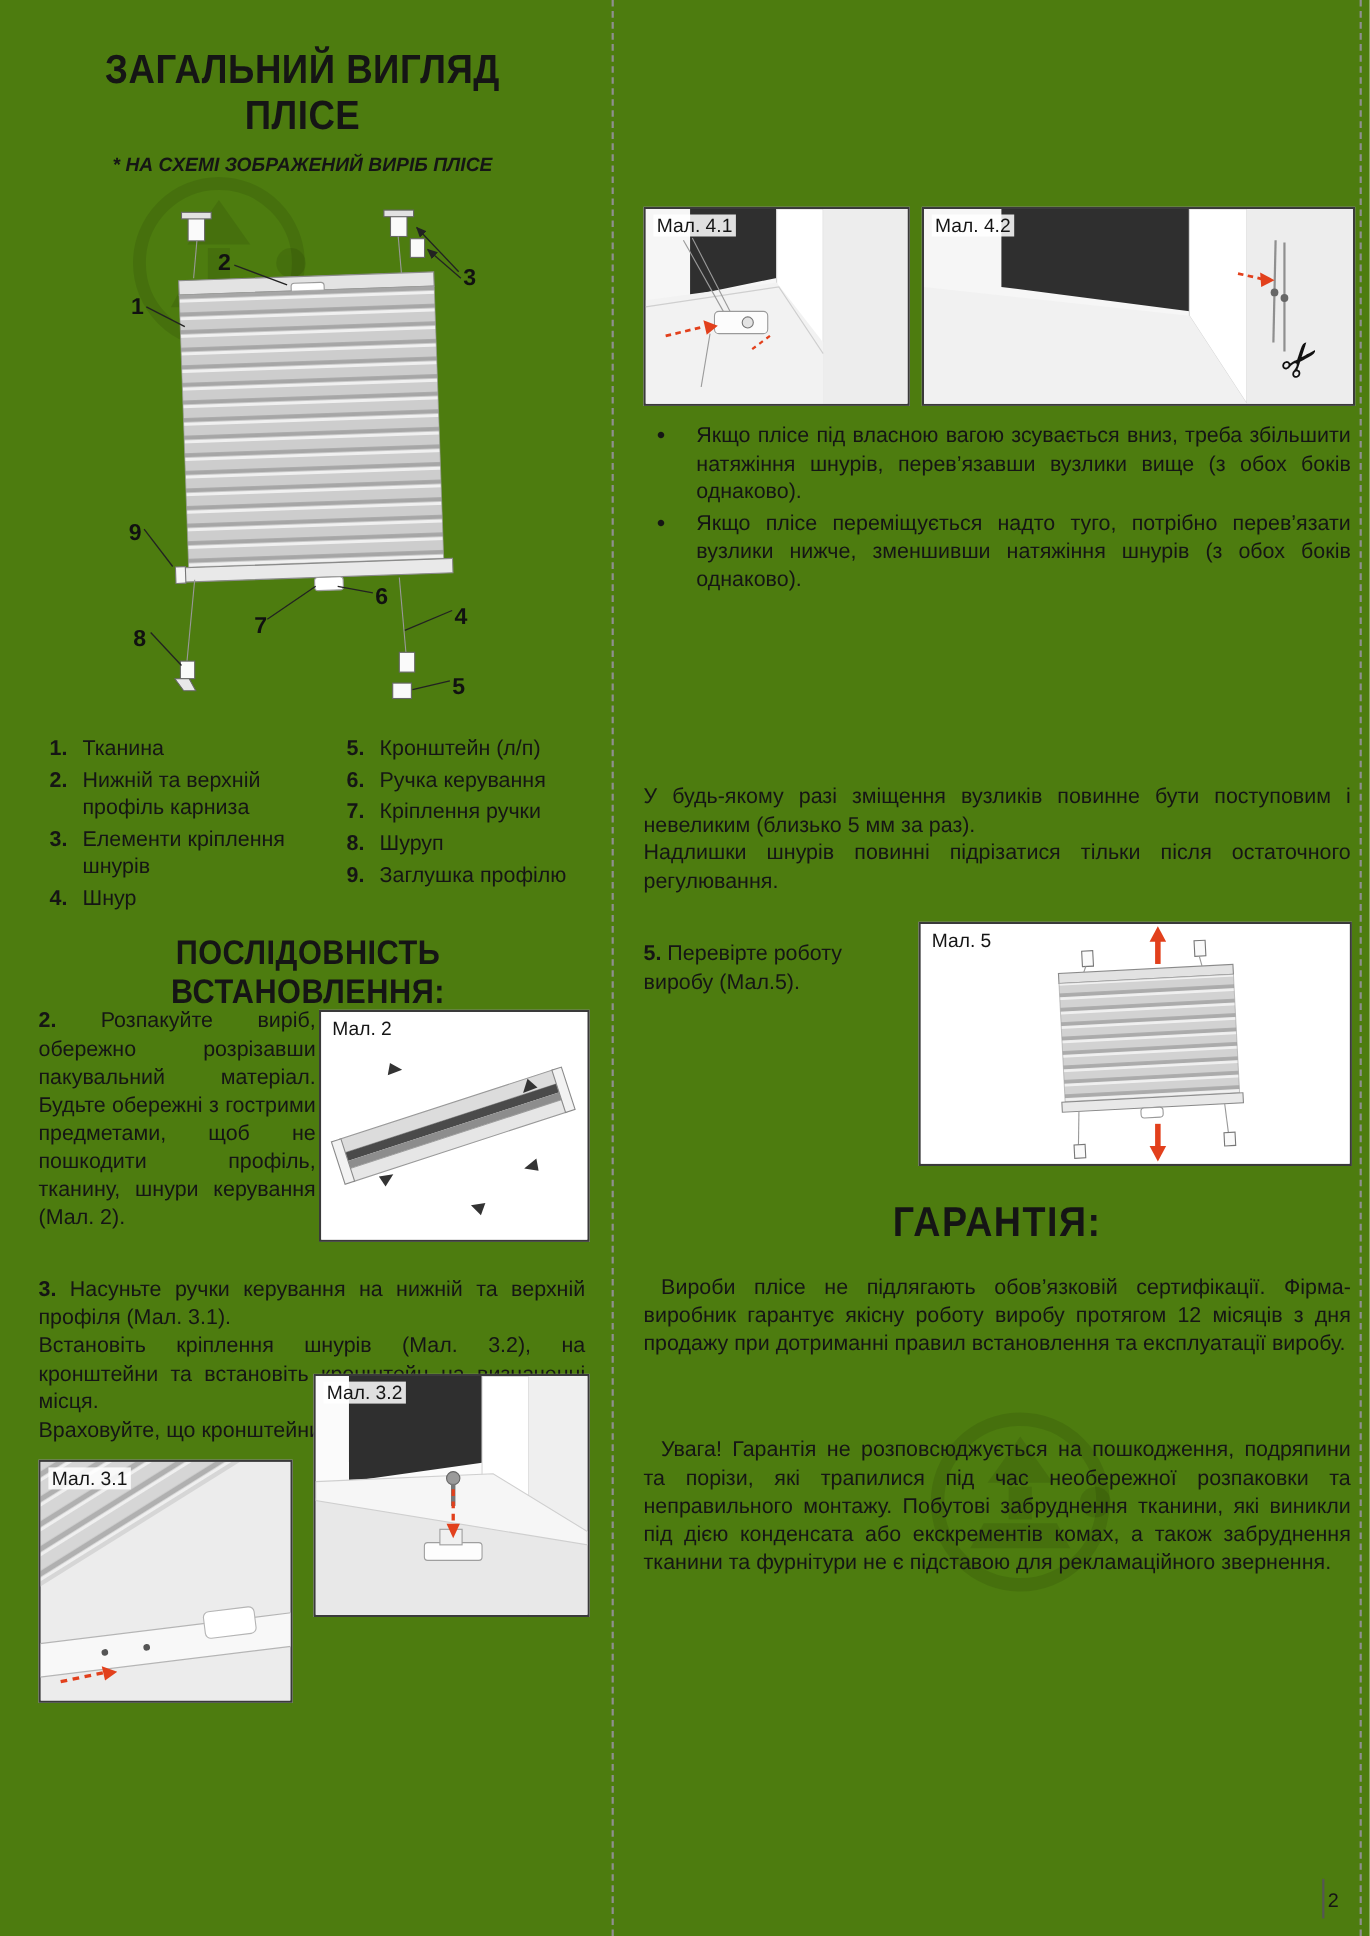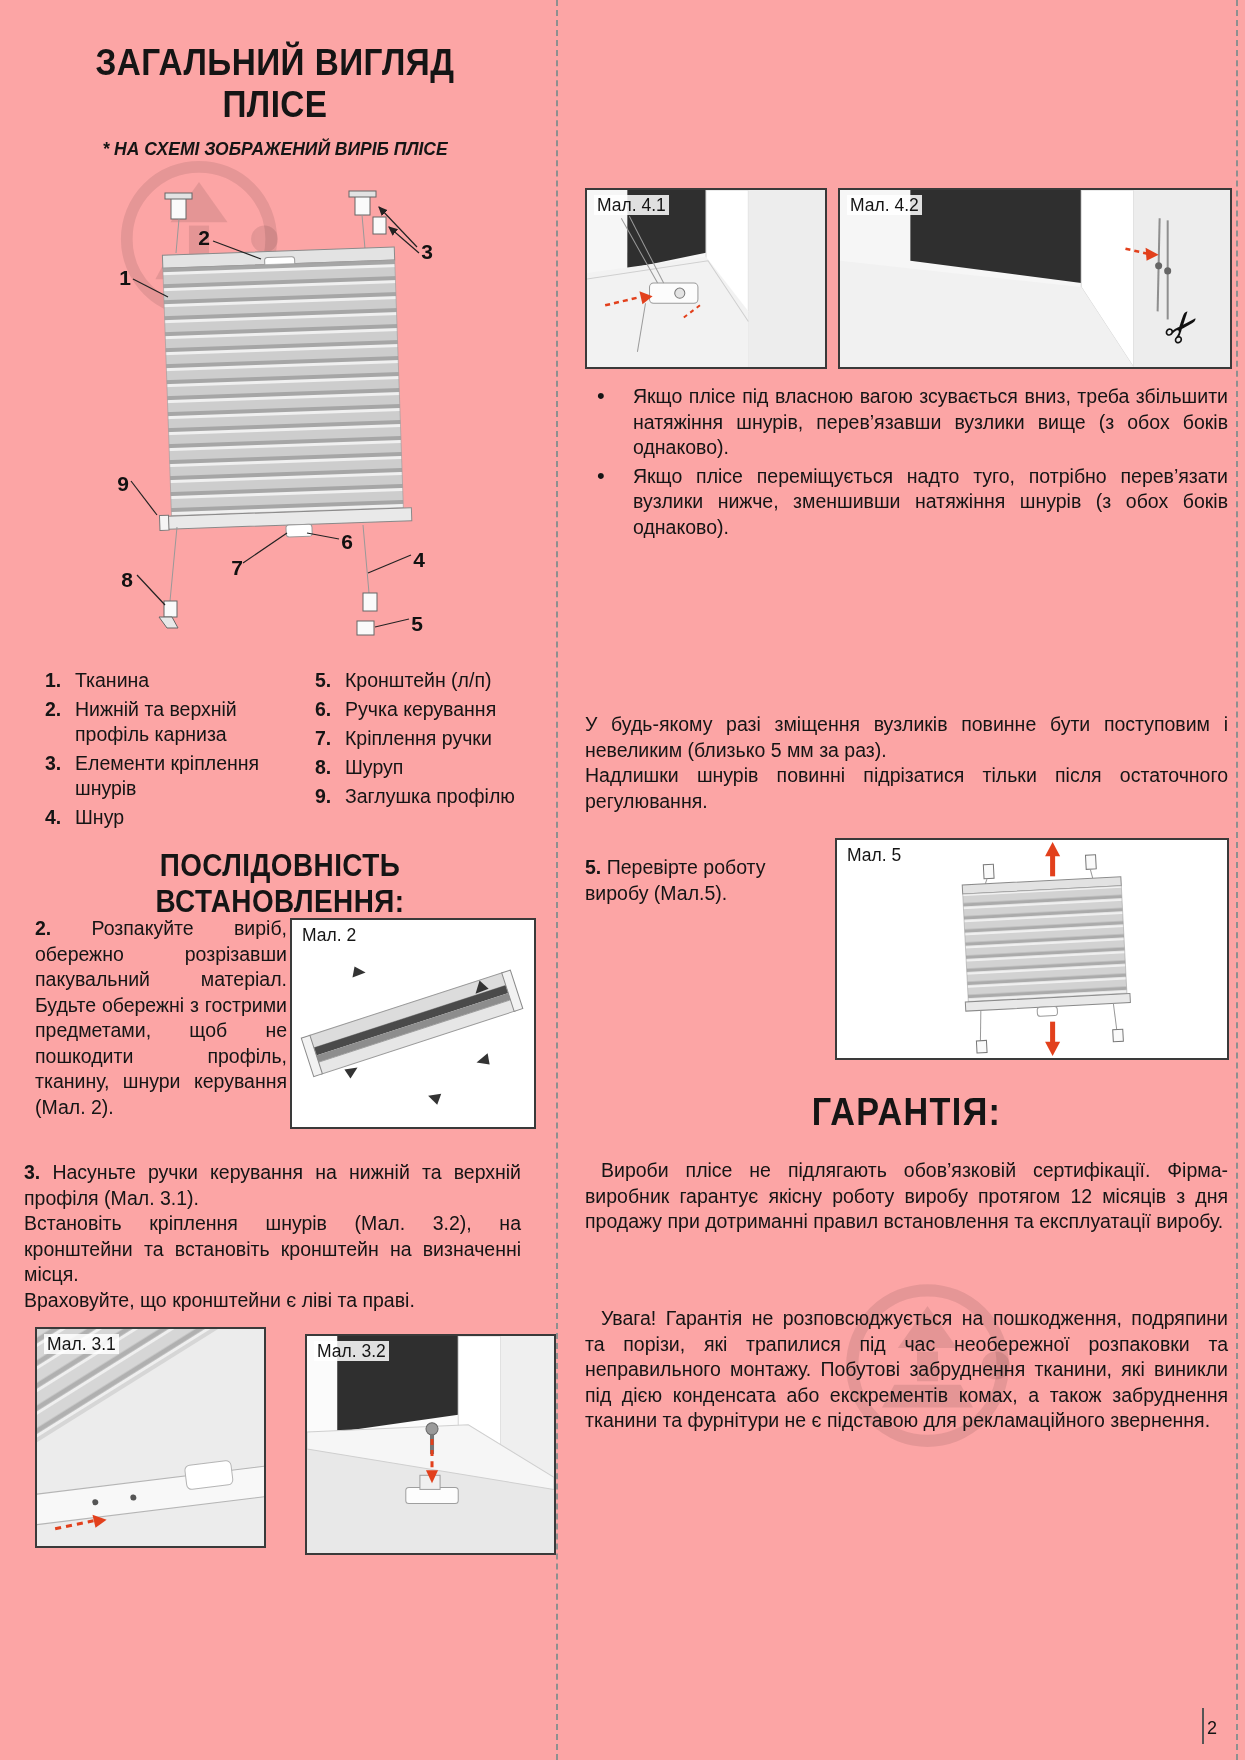--- a/index.html
+++ b/index.html
@@ -1,17 +1,17 @@
 <!DOCTYPE html>
 <html><head>
 <meta charset="utf-8">
 <style>
   html,body{margin:0;padding:0;}
   body{background:#ffffff;}
-  .page{position:relative;width:1245px;height:1760px;background:#fca5a5;overflow:hidden;
+  .page{position:relative;width:1245px;height:1760px;background:#4d7c0f;overflow:hidden;
         font-family:"Liberation Sans","DejaVu Sans",sans-serif;color:#151515;}
   .abs{position:absolute;}
   .center{text-align:center;}
   .display{font-weight:bold;letter-spacing:.5px;}
   .condense{transform:scaleX(.9);transform-origin:50% 50%;}
   .body-txt{font-size:19.5px;line-height:25.5px;text-align:justify;}
   .bold{font-weight:bold;}
   .vdash{position:absolute;width:0;border-left:2px dashed #8f8f8f;}
   .fig{position:absolute;border:2px solid #3a3a3a;background:#fff;}
   .fig-label{position:absolute;left:7px;top:5px;font-size:17.5px;line-height:20px;
@@ -196,21 +196,21 @@
       <g fill="#333">
         <path d="M62,46 l11,6 -13,5 z"></path>
         <path d="M186,60 l-4,13 13,-5 z"></path>
         <path d="M52,148 l13,-2 -7,11 z"></path>
         <path d="M194,132 l-11,9 13,2 z"></path>
         <path d="M148,172 l-13,2 9,9 z"></path>
       </g>
     </svg>
   </div>
 
-  <div class="abs body-txt" style="left:24px;top:1160px;width:497px;">
+  <div class="abs body-txt" style="left:35px;top:1160px;width:497px;">
     <p style="margin:0;"><span class="bold">3.</span>
       <span>Насуньте ручки керування на нижній та верхній профіля (Мал. 3.1).</span></p>
     <p style="margin:0;">Встановіть кріплення шнурів (Мал. 3.2), на кронштейни та встановіть кронштейн на визначенні місця.</p>
     <p style="margin:0;">Враховуйте, що кронштейни є ліві та праві.</p>
   </div>
 
   <div class="fig" style="left:35px;top:1327px;width:227px;height:217px;">
     <div class="fig-label">Мал. 3.1</div>
     <svg viewBox="0 0 225 215" preserveAspectRatio="none">
       <defs>
@@ -230,21 +230,21 @@
         <circle cx="96" cy="165" r="3" fill="#555"></circle>
         <rect x="150" y="140" width="46" height="24" rx="5" fill="#fff" stroke="#b5b5b5"></rect>
       </g>
       <g>
         <line x1="18" y1="198" x2="56" y2="190" stroke="#e2401c" stroke-width="3" stroke-dasharray="6 5"></line>
         <path d="M55,184 l14,5 -11,8 z" fill="#e2401c"></path>
       </g>
     </svg>
   </div>
 
-  <div class="fig" style="left:285px;top:1334px;width:247px;height:217px;margin-left:20px;">
+  <div class="fig" style="left:285px;top:1249px;width:247px;height:217px;">
     <div class="fig-label">Мал. 3.2</div>
     <svg viewBox="0 0 245 215" preserveAspectRatio="none">
       <rect width="245" height="215" fill="#fbfbfb"></rect>
       <polygon points="30,0 150,0 150,78 30,95" fill="#2f2f2f"></polygon>
       <polygon points="150,0 192,0 192,215 150,92" fill="#ffffff" stroke="#d5d5d5"></polygon>
       <rect x="192" y="0" width="53" height="215" fill="#efefef"></rect>
       <polygon points="0,110 245,150 245,215 0,215" fill="#e8e8e8"></polygon>
       <polygon points="0,95 160,88 245,140 245,152 0,112" fill="#f6f6f6" stroke="#cfcfcf"></polygon>
       <rect x="98" y="150" width="52" height="16" rx="3" fill="#fdfdfd" stroke="#9f9f9f"></rect>
       <rect x="112" y="138" width="20" height="14" fill="#f0f0f0" stroke="#9f9f9f"></rect>

